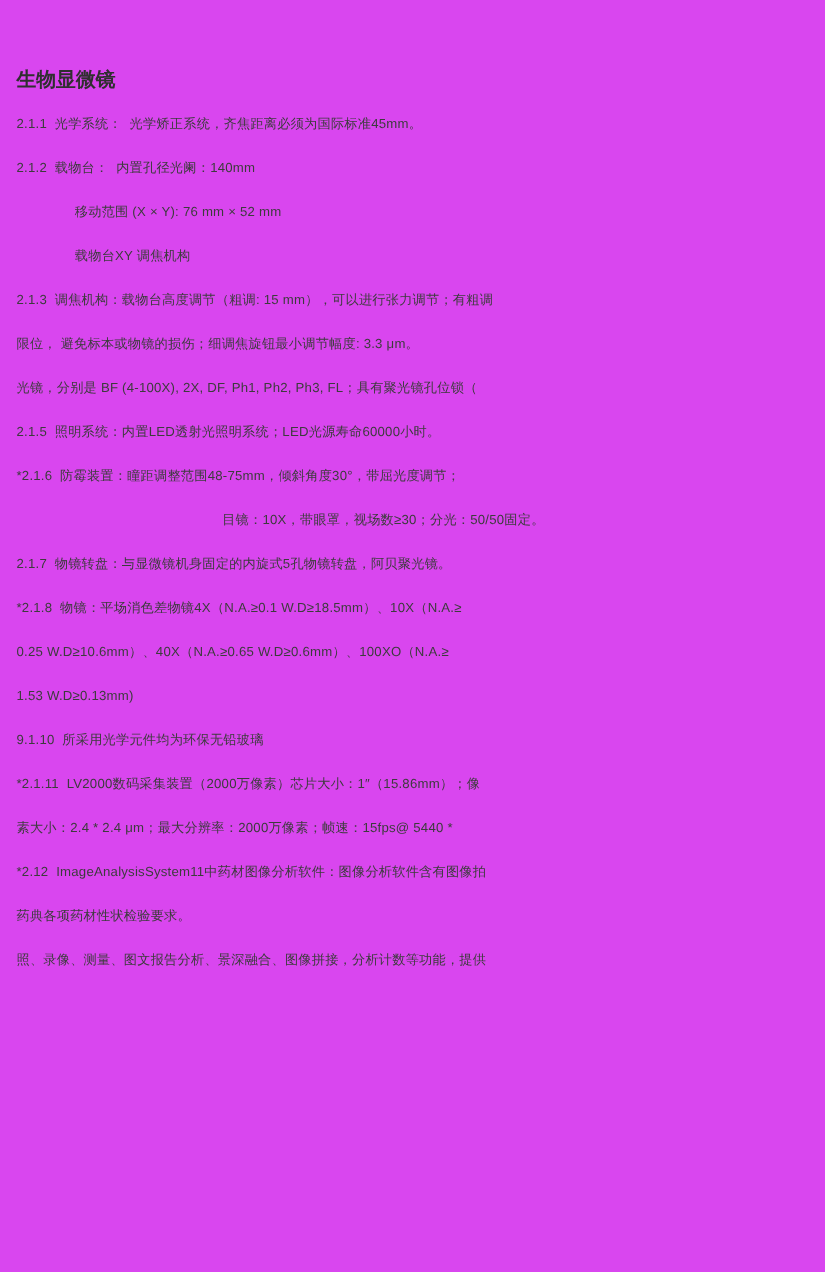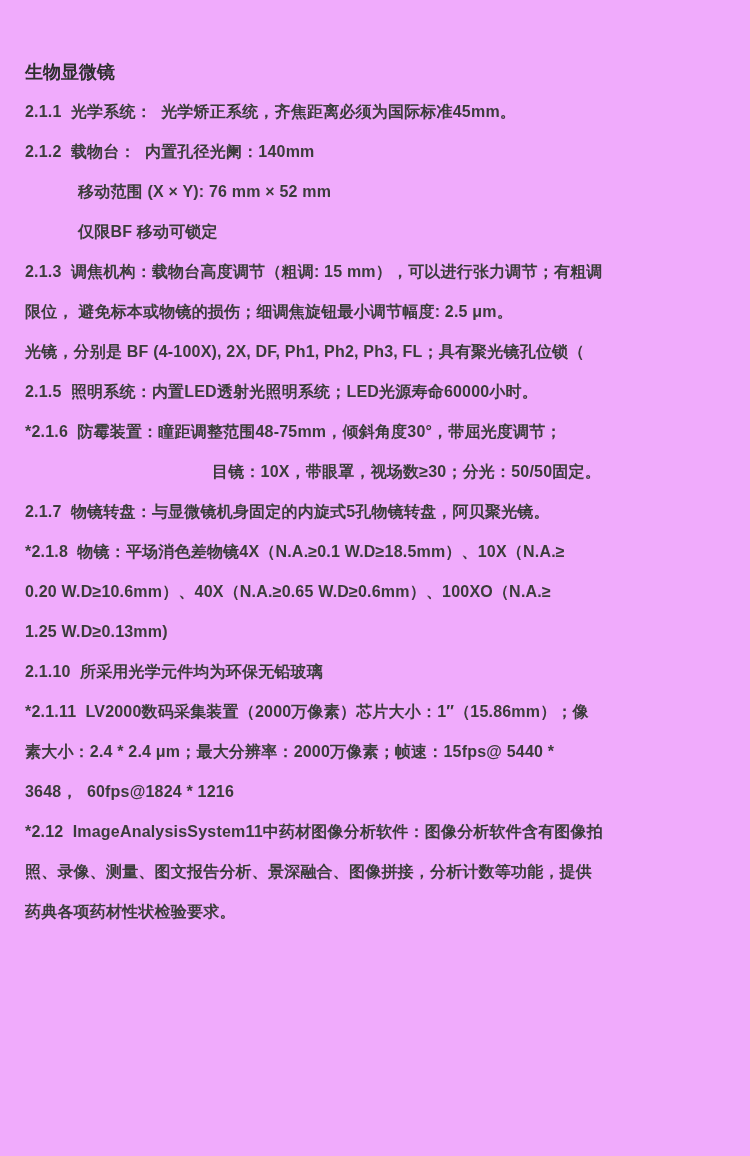--- a/index.html
+++ b/index.html
@@ -11,75 +11,73 @@
     width: 750px;
     height: 1156px;
     overflow: hidden;
     font-family: "Liberation Sans", sans-serif;
     color: #3c3c3c;
   }
   .page {
     box-sizing: border-box;
     width: 750px;
     height: 1156px;
-    padding: 52px 24px 0 25px;
-    background: #f0abfc;
+    padding: 52px 24px 0 15px;
+    background: #d946ef;
   }
   .doc-title {
     font-size: 18px;
     line-height: 40px;
     font-weight: bold;
     color: #2f2f2f;
     margin: 0;
     white-space: pre;
   }
   .line {
-    font-size: 16px;
+    font-size: 12px;
     line-height: 40px;
     margin: 0;
     white-space: pre;
     letter-spacing: 0.2px;
-    font-weight: bold;
   }
   .ind1 { padding-left: 53px; }   
   .ind2 { padding-left: 187px; }  
 </style>
 </head>
 <body>
 
 <div class="page">
 
   <h1 class="doc-title">生物显微镜</h1>
 
   <div class="line">2.1.1  光学系统：  光学矫正系统，齐焦距离必须为国际标准45mm。</div>
 
   <div class="line">2.1.2  载物台：  内置孔径光阑：140mm</div>
   <div class="line ind1">移动范围 (X × Y): 76 mm × 52 mm</div>
-  <div class="line ind1">仅限BF 移动可锁定</div>
+  <div class="line ind1">载物台XY 调焦机构</div>
 
   <div class="line">2.1.3  调焦机构：载物台高度调节（粗调: 15 mm），可以进行张力调节；有粗调</div>
-  <div class="line">限位， 避免标本或物镜的损伤；细调焦旋钮最小调节幅度: 2.5 μm。</div>
+  <div class="line">限位， 避免标本或物镜的损伤；细调焦旋钮最小调节幅度: 3.3 μm。</div>
 
   <div class="line">光镜，分别是 BF (4-100X), 2X, DF, Ph1, Ph2, Ph3, FL；具有聚光镜孔位锁（</div>
 
   <div class="line">2.1.5  照明系统：内置LED透射光照明系统；LED光源寿命60000小时。</div>
 
   <div class="line">*2.1.6  防霉装置：瞳距调整范围48-75mm，倾斜角度30°，带屈光度调节；</div>
   <div class="line ind2">目镜：10X，带眼罩，视场数≥30；分光：50/50固定。</div>
 
   <div class="line">2.1.7  物镜转盘：与显微镜机身固定的内旋式5孔物镜转盘，阿贝聚光镜。</div>
 
   <div class="line">*2.1.8  物镜：平场消色差物镜4X（N.A.≥0.1 W.D≥18.5mm）、10X（N.A.≥</div>
-  <div class="line">0.20 W.D≥10.6mm）、40X（N.A.≥0.65 W.D≥0.6mm）、100XO（N.A.≥</div>
-  <div class="line">1.25 W.D≥0.13mm)</div>
+  <div class="line">0.25 W.D≥10.6mm）、40X（N.A.≥0.65 W.D≥0.6mm）、100XO（N.A.≥</div>
+  <div class="line">1.53 W.D≥0.13mm)</div>
 
 
-  <div class="line">2.1.10  所采用光学元件均为环保无铅玻璃</div>
+  <div class="line">9.1.10  所采用光学元件均为环保无铅玻璃</div>
 
   <div class="line">*2.1.11  LV2000数码采集装置（2000万像素）芯片大小：1″（15.86mm）；像</div>
   <div class="line">素大小：2.4 * 2.4 μm；最大分辨率：2000万像素；帧速：15fps@ 5440 *</div>
-  <div class="line">3648，  60fps@1824 * 1216</div>
 
   <div class="line">*2.12  ImageAnalysisSystem11中药材图像分析软件：图像分析软件含有图像拍</div>
+  <div class="line">药典各项药材性状检验要求。</div>
   <div class="line">照、录像、测量、图文报告分析、景深融合、图像拼接，分析计数等功能，提供</div>
-  <div class="line">药典各项药材性状检验要求。</div>
 
 </div>
 
 </body></html>

